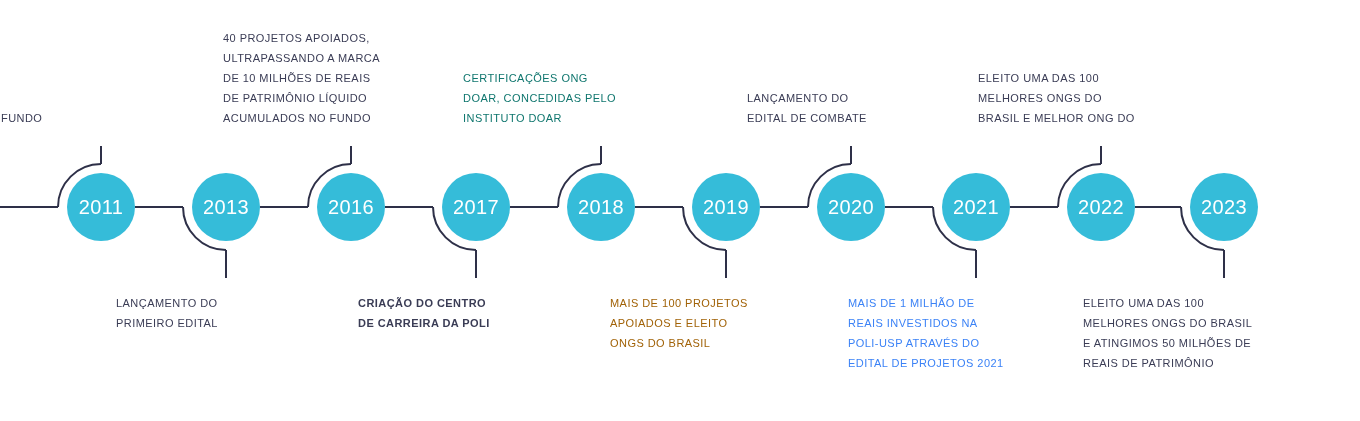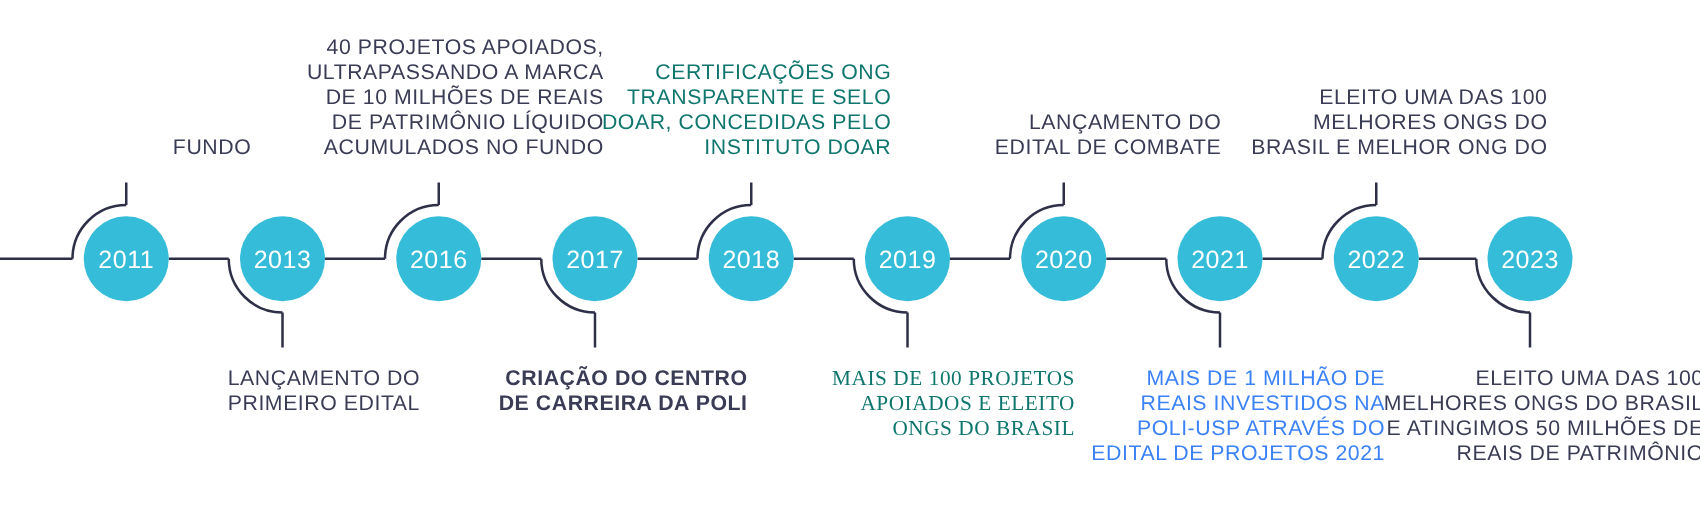--- a/index.html
+++ b/index.html
@@ -28,23 +28,23 @@
     height: 421px;
   }
   .year-text {
     font-family: "Liberation Sans", sans-serif;
     font-size: 20px;
     fill: #ffffff;
     letter-spacing: 0.4px;
   }
   .caption {
     position: absolute;
-    text-align: right;
+    text-align: left;
     font-family: "Liberation Sans", sans-serif;
-    font-size: 17px;
+    font-size: 11px;
     line-height: 20px;
     letter-spacing: 0.45px;
     color: #3a3c55;
     white-space: pre-line;
     text-transform: uppercase;
   }
   .caption-above {
     
   }
   .caption-below {
@@ -107,21 +107,21 @@
       <path d="M 1224 250 L 1224 278" stroke="#2e3048" stroke-width="2" fill="none" stroke-linecap="butt"></path>
       <circle cx="1224" cy="207" r="34" fill="#35bcd9"></circle>
       <text x="1224" y="214" text-anchor="middle" class="year-text" fill="#ffffff">2023</text>
     </svg>
 
   <div id="caption-layer">
       <div class="caption caption-above" style="width: 200px; left: 1px; bottom: 293px; color: rgb(58, 60, 85);"><div>FUNDO</div></div>
       <div class="caption caption-below" style="width: 220px; left: 116px; top: 293px; color: rgb(58, 60, 85);"><div>LANÇAMENTO DO</div><div>PRIMEIRO EDITAL</div></div>
       <div class="caption caption-above" style="width: 260px; left: 223px; bottom: 293px; color: rgb(58, 60, 85);"><div>40 PROJETOS APOIADOS,</div><div>ULTRAPASSANDO A MARCA</div><div>DE 10 MILHÕES DE REAIS</div><div>DE PATRIMÔNIO LÍQUIDO</div><div>ACUMULADOS NO FUNDO</div></div>
       <div class="caption caption-below" style="width: 240px; left: 358px; top: 293px; color: rgb(58, 60, 85); font-weight: bold;"><div>CRIAÇÃO DO CENTRO</div><div>DE CARREIRA DA POLI</div></div>
-      <div class="caption caption-above" style="width: 250px; left: 463px; bottom: 293px; color: #0f766e;"><div>CERTIFICAÇÕES ONG</div><div>TRANSPARENTE E SELO</div><div>DOAR, CONCEDIDAS PELO</div><div>INSTITUTO DOAR</div></div>
-      <div class="caption caption-below" style="width: 250px; left: 610px; top: 293px; color: #0f766e; font-family: Liberation Serif, serif;"><div>MAIS DE 100 PROJETOS</div><div>APOIADOS E ELEITO</div><div>ONGS DO BRASIL</div></div>
+      <div class="caption caption-above" style="width: 250px; left: 463px; bottom: 293px; color: #0f766e;"><div>CERTIFICAÇÕES ONG</div><div>DOAR, CONCEDIDAS PELO</div><div>INSTITUTO DOAR</div></div>
+      <div class="caption caption-below" style="width: 250px; left: 610px; top: 293px; color: #a16207;"><div>MAIS DE 100 PROJETOS</div><div>APOIADOS E ELEITO</div><div>ONGS DO BRASIL</div></div>
       <div class="caption caption-above" style="width: 230px; left: 747px; bottom: 293px; color: rgb(58, 60, 85);"><div>LANÇAMENTO DO</div><div>EDITAL DE COMBATE</div></div>
       <div class="caption caption-below" style="width: 260px; left: 848px; top: 293px; color: #3b82f6;"><div>MAIS DE 1 MILHÃO DE</div><div>REAIS INVESTIDOS NA</div><div>POLI-USP ATRAVÉS DO</div><div>EDITAL DE PROJETOS 2021</div></div>
       <div class="caption caption-above" style="width: 260px; left: 978px; bottom: 293px; color: rgb(58, 60, 85);"><div>ELEITO UMA DAS 100</div><div>MELHORES ONGS DO</div><div>BRASIL E MELHOR ONG DO</div></div>
       <div class="caption caption-below" style="width: 280px; left: 1083px; top: 293px; color: rgb(58, 60, 85);"><div>ELEITO UMA DAS 100</div><div>MELHORES ONGS DO BRASIL</div><div>E ATINGIMOS 50 MILHÕES DE</div><div>REAIS DE PATRIMÔNIO</div></div>
     </div>
 
 </div>
 
 </body></html>

